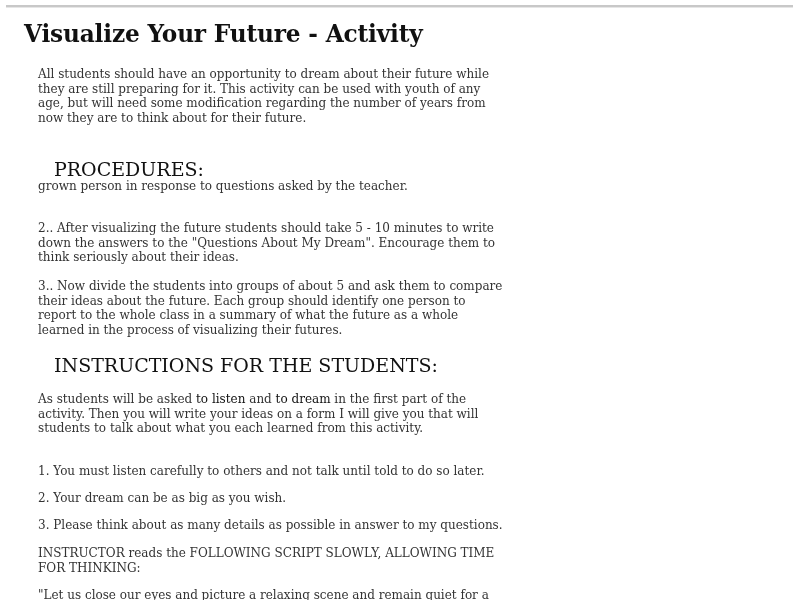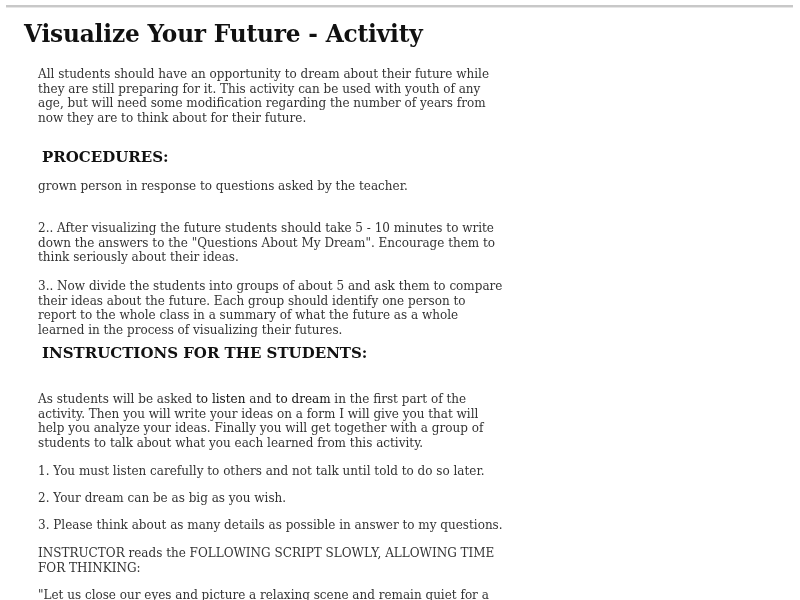--- a/index.html
+++ b/index.html
@@ -49,24 +49,24 @@
     left: 0;
     margin: 0;
     font-size: 12px;
     line-height: 14.7px;
     white-space: nowrap;
   }
   .block .line { display: block; }
   .heading {
     position: absolute;
     left: 0;
-    margin: 4px;
-    font-size: 15px;
+    margin: 16px;
+    font-size: 19px;
     line-height: 22px;
-    font-weight: bold;
+    font-weight: normal;
     color: #111111;
     white-space: nowrap;
   }
   b.em { font-weight: normal; color: #111; }
 </style>
 </head>
 <body>
 
 <div class="top-rule"></div>
 
@@ -98,21 +98,20 @@
     <span class="line">their ideas about the future. Each group should identify one person to</span>
     <span class="line">report to the whole class in a summary of what the future as a whole</span>
     <span class="line">learned in the process of visualizing their futures.</span>
   </p>
 
   <h2 class="heading" style="top:338px">INSTRUCTIONS FOR THE STUDENTS:</h2>
 
   <p class="block" style="top:392px">
     <span class="line"><span>As students will be asked </span><b class="em">to listen</b><span> and </span><b class="em">to dream</b><span> in the first part of the</span></span>
     <span class="line">activity. Then you will write your ideas on a form I will give you that will</span>
-    <span class="line">help you analyze your ideas. Finally you will get together with a group of</span>
     <span class="line">students to talk about what you each learned from this activity.</span>
   </p>
 
   <p class="block" style="top:464px">
     <span class="line">1. You must listen carefully to others and not talk until told to do so later.</span>
   </p>
 
   <p class="block" style="top:491px">
     <span class="line">2. Your dream can be as big as you wish.</span>
   </p>

